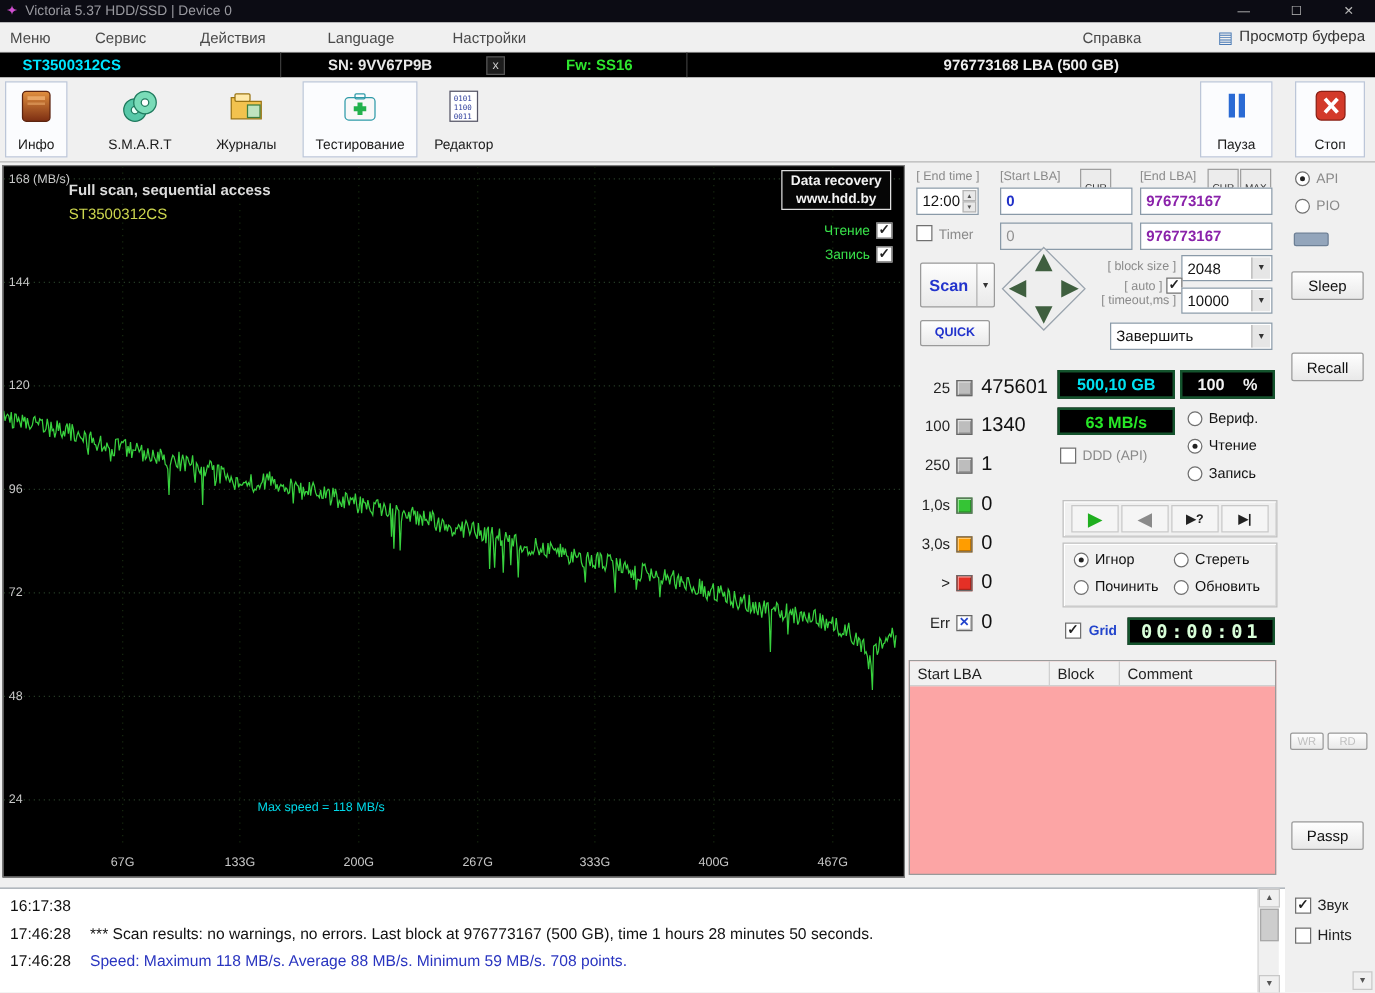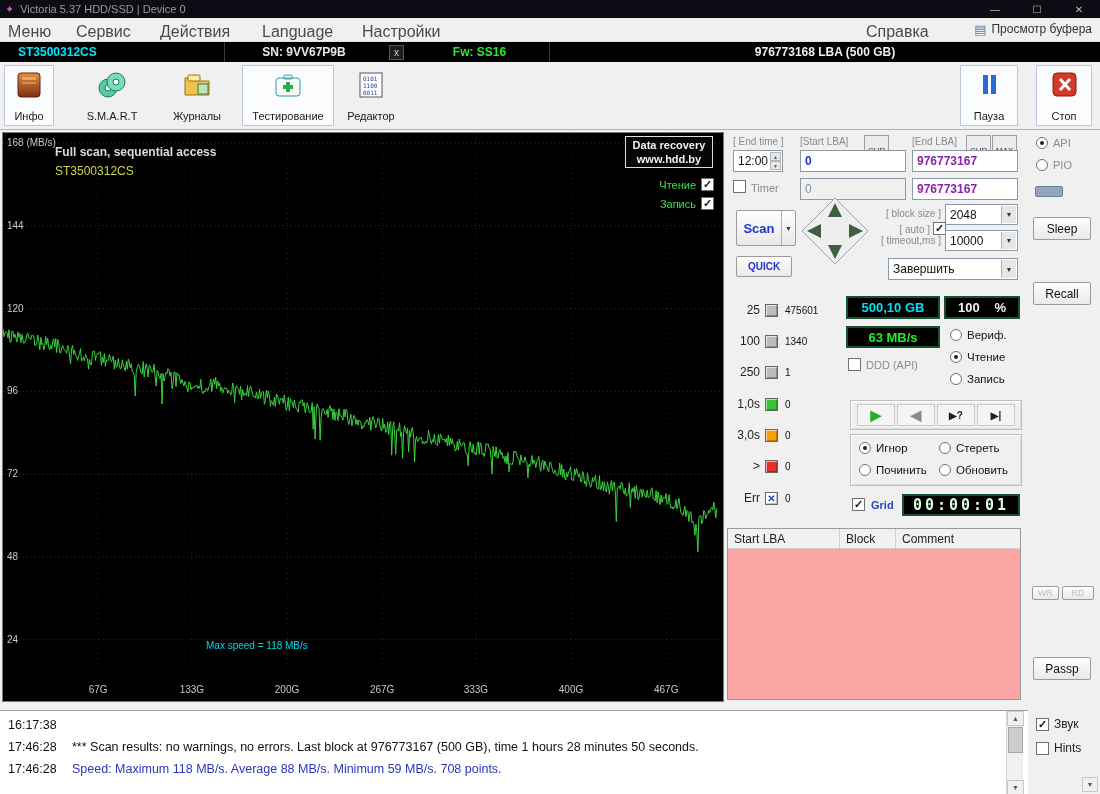--- a/index.html
+++ b/index.html
@@ -6,21 +6,21 @@
   html,body{width:1100px;height:794px;overflow:hidden;background:#f0f0f0;
     font-family:"Liberation Sans",sans-serif;position:relative}
   
   .titlebar{position:absolute;left:0;top:0;width:1100px;height:18px;background:#0c0c14;
     display:flex;align-items:center;color:#9a9aa0;font-size:11px}
   .titleicon{color:#cf4fcf;margin:0 6px 0 5px;font-size:11px;line-height:1}
   .winbtns{margin-left:auto;display:flex;height:100%}
   .winbtn{width:42px;display:flex;align-items:center;justify-content:center;font-size:10px;color:#b8b8b8;cursor:pointer}
   
   .menubar{position:absolute;left:0;top:18px;width:1100px;height:24px;background:#f0f0f0;border-bottom:1px solid #e2e2e2}
-  .menuitem{position:absolute;top:5px;font-size:16px;color:#4a4a4a;cursor:pointer;white-space:nowrap}
+  .menuitem{position:absolute;top:5px;font-size:12px;color:#4a4a4a;cursor:pointer;white-space:nowrap}
   .bufferview{position:absolute;top:4px;right:8px;display:flex;align-items:center;gap:5px;font-size:12px;color:#333;cursor:pointer}
   .buffericon{color:#4a7ab5;font-size:13px;line-height:1}
   
   .devicebar{position:absolute;left:0;top:42px;width:1100px;height:20px;background:#000;
     display:flex;align-items:center;font-weight:bold;font-size:12px}
   .seg{height:100%;display:flex;align-items:center}
   .seg-model{width:225px;padding-left:18px;color:#00e5ff;border-right:1px solid #3a3a3a}
   .seg-sn{width:158px;justify-content:center;color:#e8e8e8}
   .xbtn{width:15px;height:15px;background:#1d1d1d;border:1px solid #555;color:#cfcfcf;font-size:10px;font-weight:normal;
     display:flex;align-items:center;justify-content:center;margin:0 6px;cursor:pointer}
@@ -73,21 +73,21 @@
   .lcd.green{color:#27e827;font-size:13px}
   .lcd.white{color:#f2f2f2;font-size:13px;justify-content:space-between;padding:0 12px}
   .segdisp{font-family:"DejaVu Sans Mono",monospace;color:#d9ffd9;font-size:15px;letter-spacing:3px;font-weight:bold}
   
   .panel{position:absolute;left:724px;top:132px;width:304px;height:570px}
   .crow{position:absolute;left:6px;width:112px;height:16px;display:flex;align-items:center}
   .clabel{width:30px;text-align:right;font-size:12px;color:#222;margin-right:5px;flex:none}
   .sq{width:13px;height:13px;border:1px solid #666;flex:none;
     box-shadow:inset 1px 1px 0 rgba(255,255,255,.6),inset -1px -1px 0 rgba(0,0,0,.25)}
   .sq.errsq{color:#2244cc;font-size:10px;font-weight:bold;display:flex;align-items:center;justify-content:center;background:#fff}
-  .cval{margin-left:7px;font-size:10px;color:#111}
+  .cval{margin-left:7px;font-size:16px;color:#111}
   .crow:last-child .cval{color:#b00000}
   .crow:last-child .clabel{color:#a00000}
   .groupbox{position:absolute;background:#f0f0f0;border:1px solid #c0c0c0;
     box-shadow:inset 1px 1px 0 #fff,inset -1px -1px 0 #dcdcdc}
   .pbtn{width:38px;height:22px;border:1px solid #c8c8c8;background:#f5f5f5;display:flex;align-items:center;
     justify-content:center;cursor:pointer;font-weight:bold}
   .pbtn.play{color:#1faf1f;font-size:14px}
   .pbtn.prev{color:#8a8a8a;font-size:14px}
   .pbtn.sm{color:#222;font-size:10px}
   .radrow{position:absolute;display:flex;align-items:center;gap:5px;font-size:11.5px;color:#111;cursor:pointer}

